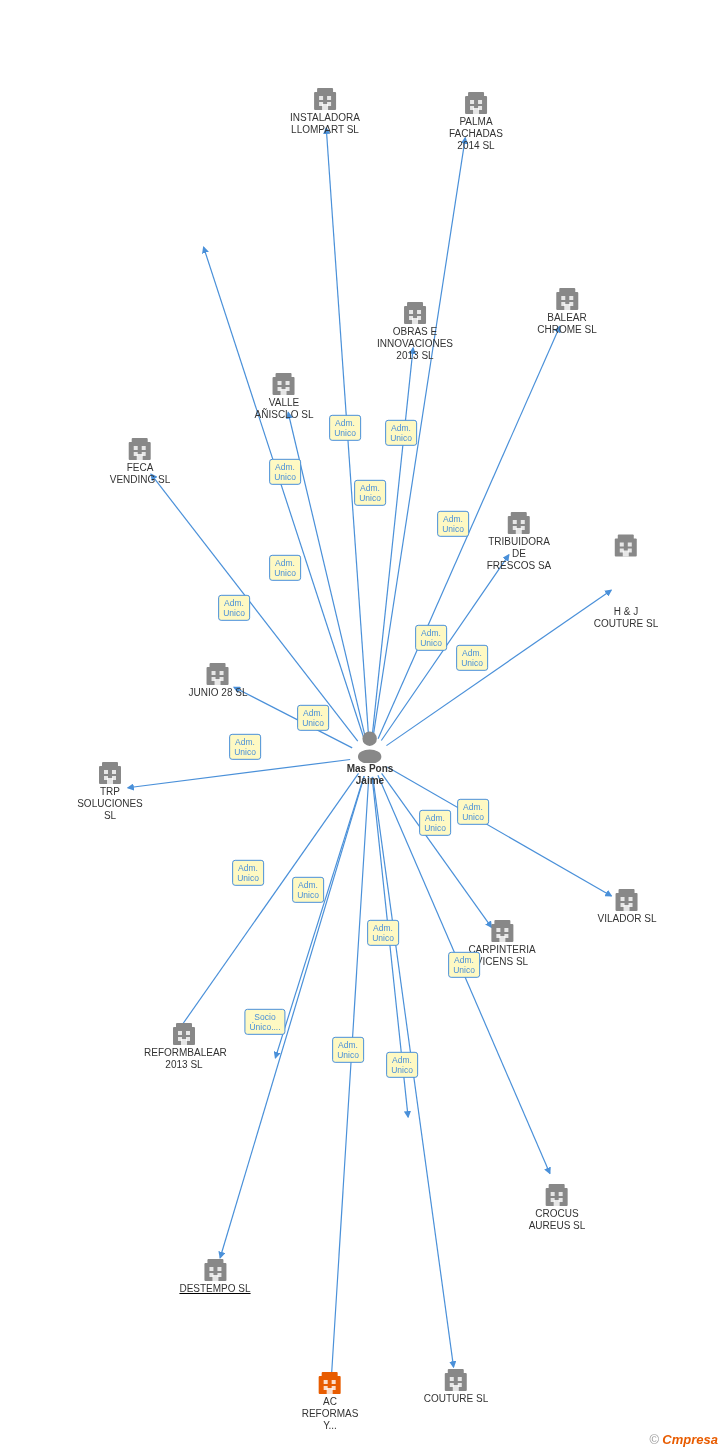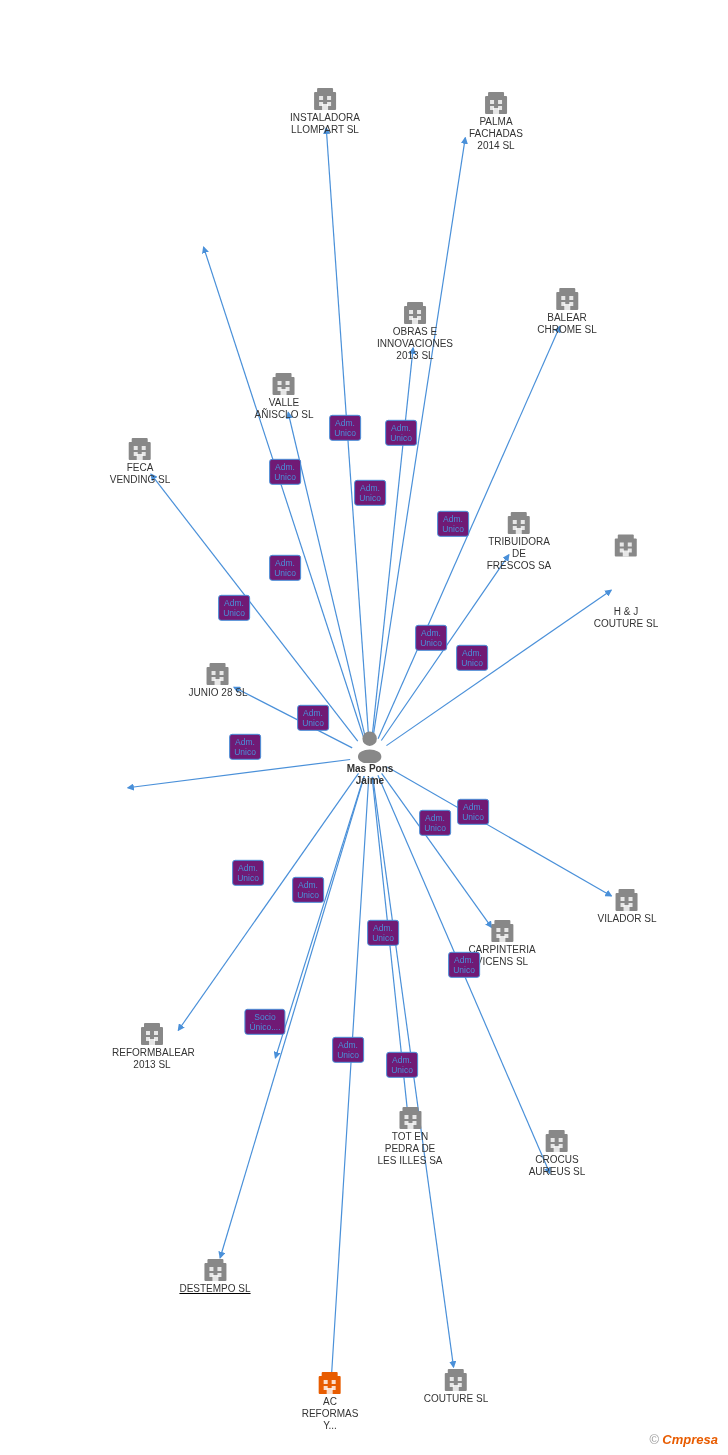--- a/index.html
+++ b/index.html
@@ -37,21 +37,21 @@
       text-align: center;
       margin-top: 0;
       line-height: 1.2;
       max-width: 80px;
     }
     .person-icon {
       width: 36px;
       height: 36px;
     }
     .role-badge {
-      background: #701a75;
+      background: #fef9c3;
       border: 1.5px solid #4a90d9;
       border-radius: 3px;
       color: #4a90d9;
       font-size: 8.5px;
       text-align: center;
       padding: 2px 4px;
       line-height: 1.2;
       white-space: nowrap;
     }
     .watermark {
@@ -113,21 +113,21 @@
     <rect x="3" y="8" width="22" height="18" fill="#888" rx="1"></rect>
     <rect x="6" y="4" width="16" height="6" fill="#888" rx="1"></rect>
     <rect x="8" y="12" width="4" height="4" fill="#fff" opacity="0.8"></rect>
     <rect x="16" y="12" width="4" height="4" fill="#fff" opacity="0.8"></rect>
     <rect x="8" y="18" width="4" height="4" fill="#fff" opacity="0.8"></rect>
     <rect x="16" y="18" width="4" height="4" fill="#fff" opacity="0.8"></rect>
     <rect x="11" y="20" width="6" height="6" fill="#fff" opacity="0.8"></rect>
   </svg>
       <div class="node-label">INSTALADORA<br>LLOMPART SL</div>
     </div>
-    <div class="node" style="left: 496px; top: 120px;">
+    <div class="node" style="left: 476px; top: 120px;">
       <svg viewBox="0 0 28 28" width="28" height="28">
     <rect x="3" y="8" width="22" height="18" fill="#888" rx="1"></rect>
     <rect x="6" y="4" width="16" height="6" fill="#888" rx="1"></rect>
     <rect x="8" y="12" width="4" height="4" fill="#fff" opacity="0.8"></rect>
     <rect x="16" y="12" width="4" height="4" fill="#fff" opacity="0.8"></rect>
     <rect x="8" y="18" width="4" height="4" fill="#fff" opacity="0.8"></rect>
     <rect x="16" y="18" width="4" height="4" fill="#fff" opacity="0.8"></rect>
     <rect x="11" y="20" width="6" height="6" fill="#fff" opacity="0.8"></rect>
   </svg>
       <div class="node-label">PALMA<br>FACHADAS<br>2014 SL</div>
@@ -209,20 +209,32 @@
     <rect x="3" y="8" width="22" height="18" fill="#888" rx="1"></rect>
     <rect x="6" y="4" width="16" height="6" fill="#888" rx="1"></rect>
     <rect x="8" y="12" width="4" height="4" fill="#fff" opacity="0.8"></rect>
     <rect x="16" y="12" width="4" height="4" fill="#fff" opacity="0.8"></rect>
     <rect x="8" y="18" width="4" height="4" fill="#fff" opacity="0.8"></rect>
     <rect x="16" y="18" width="4" height="4" fill="#fff" opacity="0.8"></rect>
     <rect x="11" y="20" width="6" height="6" fill="#fff" opacity="0.8"></rect>
   </svg>
       <div class="node-label">JUNIO 28 SL</div>
     </div>
+    <div class="node" style="left: 110px; top: 790px;">
+      <svg viewBox="0 0 28 28" width="28" height="28">
+    <rect x="3" y="8" width="22" height="18" fill="#888" rx="1"></rect>
+    <rect x="6" y="4" width="16" height="6" fill="#888" rx="1"></rect>
+    <rect x="8" y="12" width="4" height="4" fill="#fff" opacity="0.8"></rect>
+    <rect x="16" y="12" width="4" height="4" fill="#fff" opacity="0.8"></rect>
+    <rect x="8" y="18" width="4" height="4" fill="#fff" opacity="0.8"></rect>
+    <rect x="16" y="18" width="4" height="4" fill="#fff" opacity="0.8"></rect>
+    <rect x="11" y="20" width="6" height="6" fill="#fff" opacity="0.8"></rect>
+  </svg>
+      <div class="node-label">TRP<br>SOLUCIONES SL</div>
+    </div>
     <div class="node" style="left: 627px; top: 905px;">
       <svg viewBox="0 0 28 28" width="28" height="28">
     <rect x="3" y="8" width="22" height="18" fill="#888" rx="1"></rect>
     <rect x="6" y="4" width="16" height="6" fill="#888" rx="1"></rect>
     <rect x="8" y="12" width="4" height="4" fill="#fff" opacity="0.8"></rect>
     <rect x="16" y="12" width="4" height="4" fill="#fff" opacity="0.8"></rect>
     <rect x="8" y="18" width="4" height="4" fill="#fff" opacity="0.8"></rect>
     <rect x="16" y="18" width="4" height="4" fill="#fff" opacity="0.8"></rect>
     <rect x="11" y="20" width="6" height="6" fill="#fff" opacity="0.8"></rect>
   </svg>
@@ -233,45 +245,33 @@
     <rect x="3" y="8" width="22" height="18" fill="#888" rx="1"></rect>
     <rect x="6" y="4" width="16" height="6" fill="#888" rx="1"></rect>
     <rect x="8" y="12" width="4" height="4" fill="#fff" opacity="0.8"></rect>
     <rect x="16" y="12" width="4" height="4" fill="#fff" opacity="0.8"></rect>
     <rect x="8" y="18" width="4" height="4" fill="#fff" opacity="0.8"></rect>
     <rect x="16" y="18" width="4" height="4" fill="#fff" opacity="0.8"></rect>
     <rect x="11" y="20" width="6" height="6" fill="#fff" opacity="0.8"></rect>
   </svg>
       <div class="node-label">CARPINTERIA<br>VICENS SL</div>
     </div>
-    <div class="node" style="left: 152px; top: 1045px;">
+    <div class="node" style="left: 184px; top: 1045px;">
       <svg viewBox="0 0 28 28" width="28" height="28">
     <rect x="3" y="8" width="22" height="18" fill="#888" rx="1"></rect>
     <rect x="6" y="4" width="16" height="6" fill="#888" rx="1"></rect>
     <rect x="8" y="12" width="4" height="4" fill="#fff" opacity="0.8"></rect>
     <rect x="16" y="12" width="4" height="4" fill="#fff" opacity="0.8"></rect>
     <rect x="8" y="18" width="4" height="4" fill="#fff" opacity="0.8"></rect>
     <rect x="16" y="18" width="4" height="4" fill="#fff" opacity="0.8"></rect>
     <rect x="11" y="20" width="6" height="6" fill="#fff" opacity="0.8"></rect>
   </svg>
       <div class="node-label">REFORMBALEAR<br>2013 SL</div>
     </div>
-    <div class="node" style="left: 410px; top: 1135px;">
-      <svg viewBox="0 0 28 28" width="28" height="28">
-    <rect x="3" y="8" width="22" height="18" fill="#888" rx="1"></rect>
-    <rect x="6" y="4" width="16" height="6" fill="#888" rx="1"></rect>
-    <rect x="8" y="12" width="4" height="4" fill="#fff" opacity="0.8"></rect>
-    <rect x="16" y="12" width="4" height="4" fill="#fff" opacity="0.8"></rect>
-    <rect x="8" y="18" width="4" height="4" fill="#fff" opacity="0.8"></rect>
-    <rect x="16" y="18" width="4" height="4" fill="#fff" opacity="0.8"></rect>
-    <rect x="11" y="20" width="6" height="6" fill="#fff" opacity="0.8"></rect>
-  </svg>
-      <div class="node-label">TOT EN<br>PEDRA DE<br>LES ILLES SA</div>
-    </div>
-    <div class="node" style="left: 557px; top: 1152px;">
+    <div class="node" style="left: 557px; top: 1206px;">
       <svg viewBox="0 0 28 28" width="28" height="28">
     <rect x="3" y="8" width="22" height="18" fill="#888" rx="1"></rect>
     <rect x="6" y="4" width="16" height="6" fill="#888" rx="1"></rect>
     <rect x="8" y="12" width="4" height="4" fill="#fff" opacity="0.8"></rect>
     <rect x="16" y="12" width="4" height="4" fill="#fff" opacity="0.8"></rect>
     <rect x="8" y="18" width="4" height="4" fill="#fff" opacity="0.8"></rect>
     <rect x="16" y="18" width="4" height="4" fill="#fff" opacity="0.8"></rect>
     <rect x="11" y="20" width="6" height="6" fill="#fff" opacity="0.8"></rect>
   </svg>
       <div class="node-label">CROCUS<br>AUREUS SL</div>

